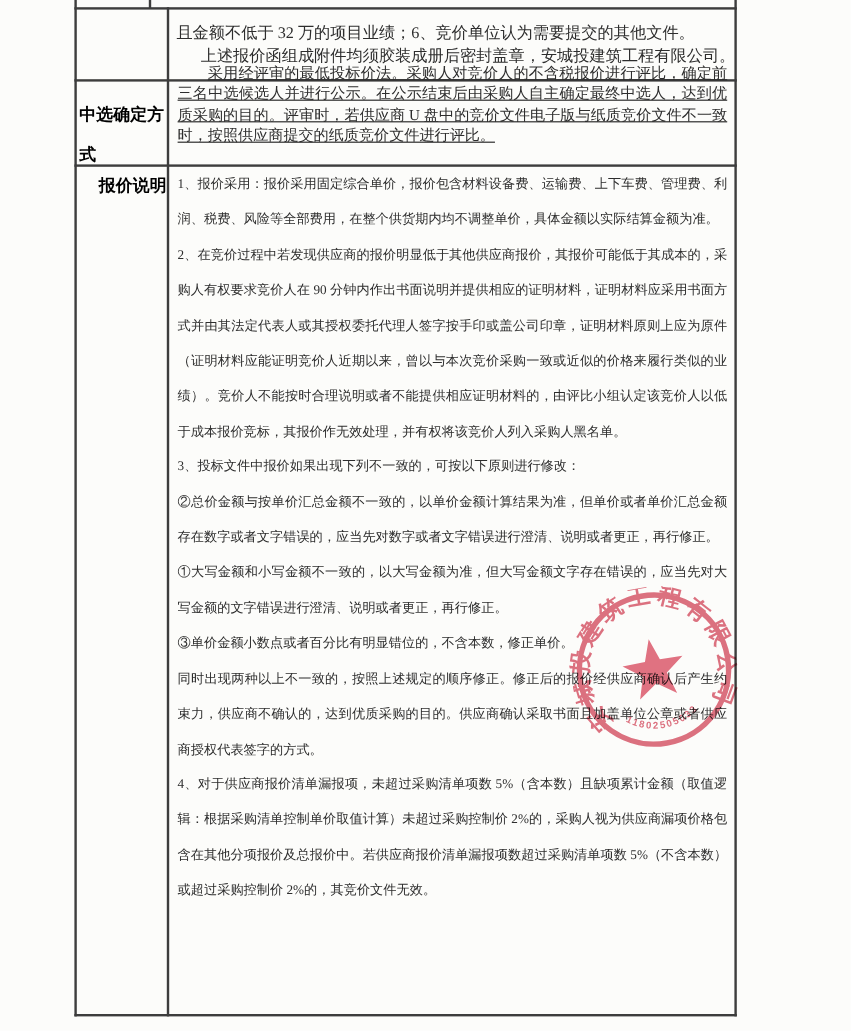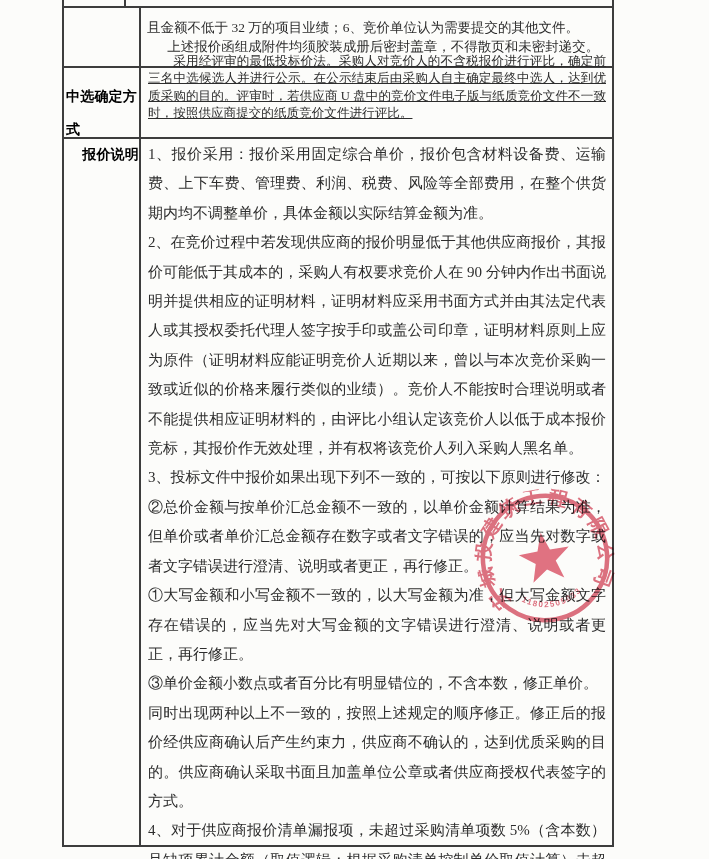--- a/index.html
+++ b/index.html
@@ -21,21 +21,21 @@
     position:absolute;font-weight:bold;font-size:14px;
     letter-spacing:0.2px;color:#000000;
   }
   .row1-line{white-space:nowrap;font-size:13.5px;line-height:19px;}
   .row1-line.indent{text-indent:1.5em;}
   .row2-body{
     font-size:12.6px;line-height:17.3px;text-indent:2em;
     text-align:justify;
   }
   .row3-paras p{
-    margin:0;font-size:15px;line-height:29.4px;
+    margin:0;font-size:11px;line-height:29.4px;
     text-align:justify;
   }
   
   .stamp{
     position:absolute;left:476px;top:489px;width:138px;height:138px;
     transform:rotate(-10deg);
     mix-blend-mode:multiply;
     opacity:0.85;
     pointer-events:none;
   }
@@ -59,21 +59,21 @@
   <div class="vl" style="left:612px;top:0;height:847px;"></div>
   <div class="vl" style="left:139px;top:6px;height:841px;"></div>
   <div class="vl" style="left:124px;top:0;height:7px;"></div>
   <div class="hl" style="left:62px;top:6px;width:552px;"></div>
   <div class="hl" style="left:62px;top:66px;width:552px;"></div>
   <div class="hl" style="left:62px;top:137px;width:552px;"></div>
   <div class="hl" style="left:62px;top:845px;width:552px;"></div>
 
   <div class="cell-text" style="left:147px;top:18px;width:460px;">
     <div class="row1-line">且金额不低于 32 万的项目业绩；6、竞价单位认为需要提交的其他文件。</div>
-    <div class="row1-line indent">上述报价函组成附件均须胶装成册后密封盖章，不得散页和未密封递交。</div>
+    <div class="row1-line indent">上述报价函组成附件均须胶装成册后密封盖章，安城投建筑工程有限公司。</div>
   </div>
 
   <div class="hdr" style="left:66px;top:80px;width:72px;line-height:33px;">中选确定方式</div>
   <div class="cell-text row2-body" style="left:148px;top:53px;width:458px;text-decoration:underline;">采用经评审的最低投标价法。采购人对竞价人的不含税报价进行评比，确定前三名中选候选人并进行公示。在公示结束后由采购人自主确定最终中选人，达到优质采购的目的。评审时，若供应商 U 盘中的竞价文件电子版与纸质竞价文件不一致时，按照供应商提交的纸质竞价文件进行评比。</div>
 
   <div class="hdr" style="left:63px;top:146px;width:76px;text-align:right;">报价说明</div>
   <div class="cell-text row3-paras" style="left:148px;top:140px;width:458px;">
     <p>1、报价采用：报价采用固定综合单价，报价包含材料设备费、运输费、上下车费、管理费、利润、税费、风险等全部费用，在整个供货期内均不调整单价，具体金额以实际结算金额为准。</p>
     <p>2、在竞价过程中若发现供应商的报价明显低于其他供应商报价，其报价可能低于其成本的，采购人有权要求竞价人在 90 分钟内作出书面说明并提供相应的证明材料，证明材料应采用书面方式并由其法定代表人或其授权委托代理人签字按手印或盖公司印章，证明材料原则上应为原件（证明材料应能证明竞价人近期以来，曾以与本次竞价采购一致或近似的价格来履行类似的业绩）。竞价人不能按时合理说明或者不能提供相应证明材料的，由评比小组认定该竞价人以低于成本报价竞标，其报价作无效处理，并有权将该竞价人列入采购人黑名单。</p>
     <p>3、投标文件中报价如果出现下列不一致的，可按以下原则进行修改：</p>

